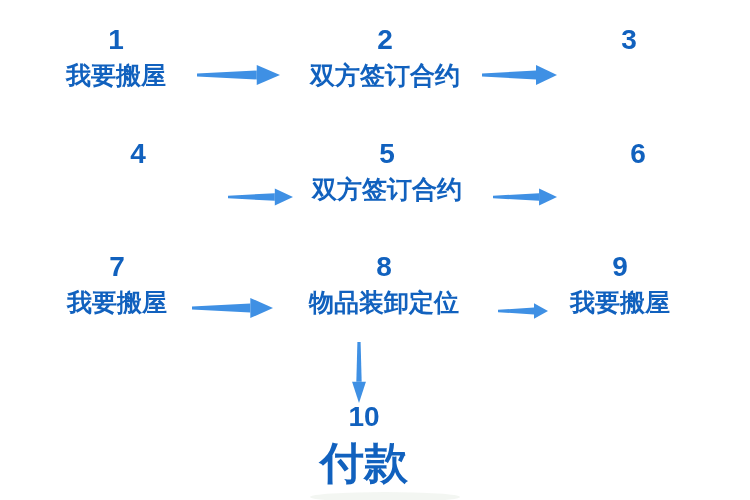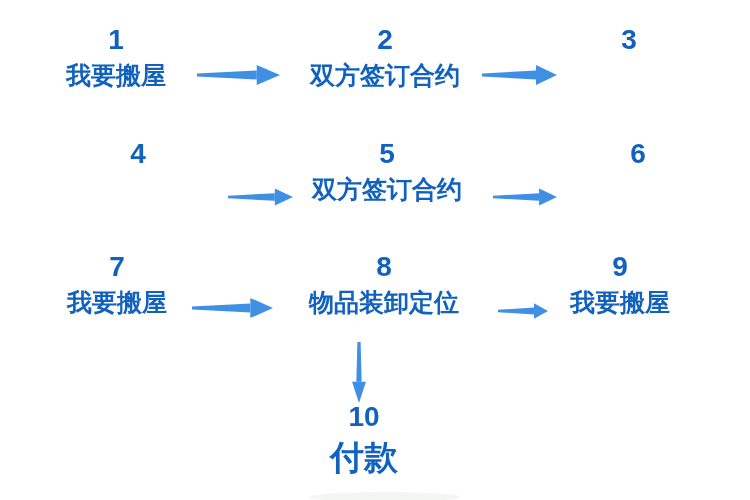--- a/index.html
+++ b/index.html
@@ -40,21 +40,21 @@
   .s1  { left: 36px;  top: 26px;  width: 160px; }
   .s2  { left: 304px; top: 26px;  width: 162px; }
   .s3  { left: 549px; top: 26px;  width: 160px; }
   .s4  { left: 58px;  top: 140px; width: 160px; }
   .s5  { left: 307px; top: 140px; width: 160px; }
   .s6  { left: 560px; top: 140px; width: 156px; }
   .s7  { left: 37px;  top: 253px; width: 160px; }
   .s8  { left: 304px; top: 253px; width: 160px; }
   .s9  { left: 540px; top: 253px; width: 160px; }
   .s10 { left: 284px; top: 403px; width: 160px; }
-  .s10 .label { font-size: 34px; }
+  .s10 .label { font-size: 44px; }
 
   .arrow {
     position: absolute;
     color: var(--arrow-color);
   }
   .arrow svg { display: block; width: 100%; height: 100%; }
   .a12 { left: 197px; top: 62px;  width: 83px; height: 26px; }
   .a23 { left: 482px; top: 62px;  width: 75px; height: 26px; }
   .a45 { left: 228px; top: 186px; width: 65px; height: 22px; }
   .a56 { left: 493px; top: 186px; width: 64px; height: 22px; }

